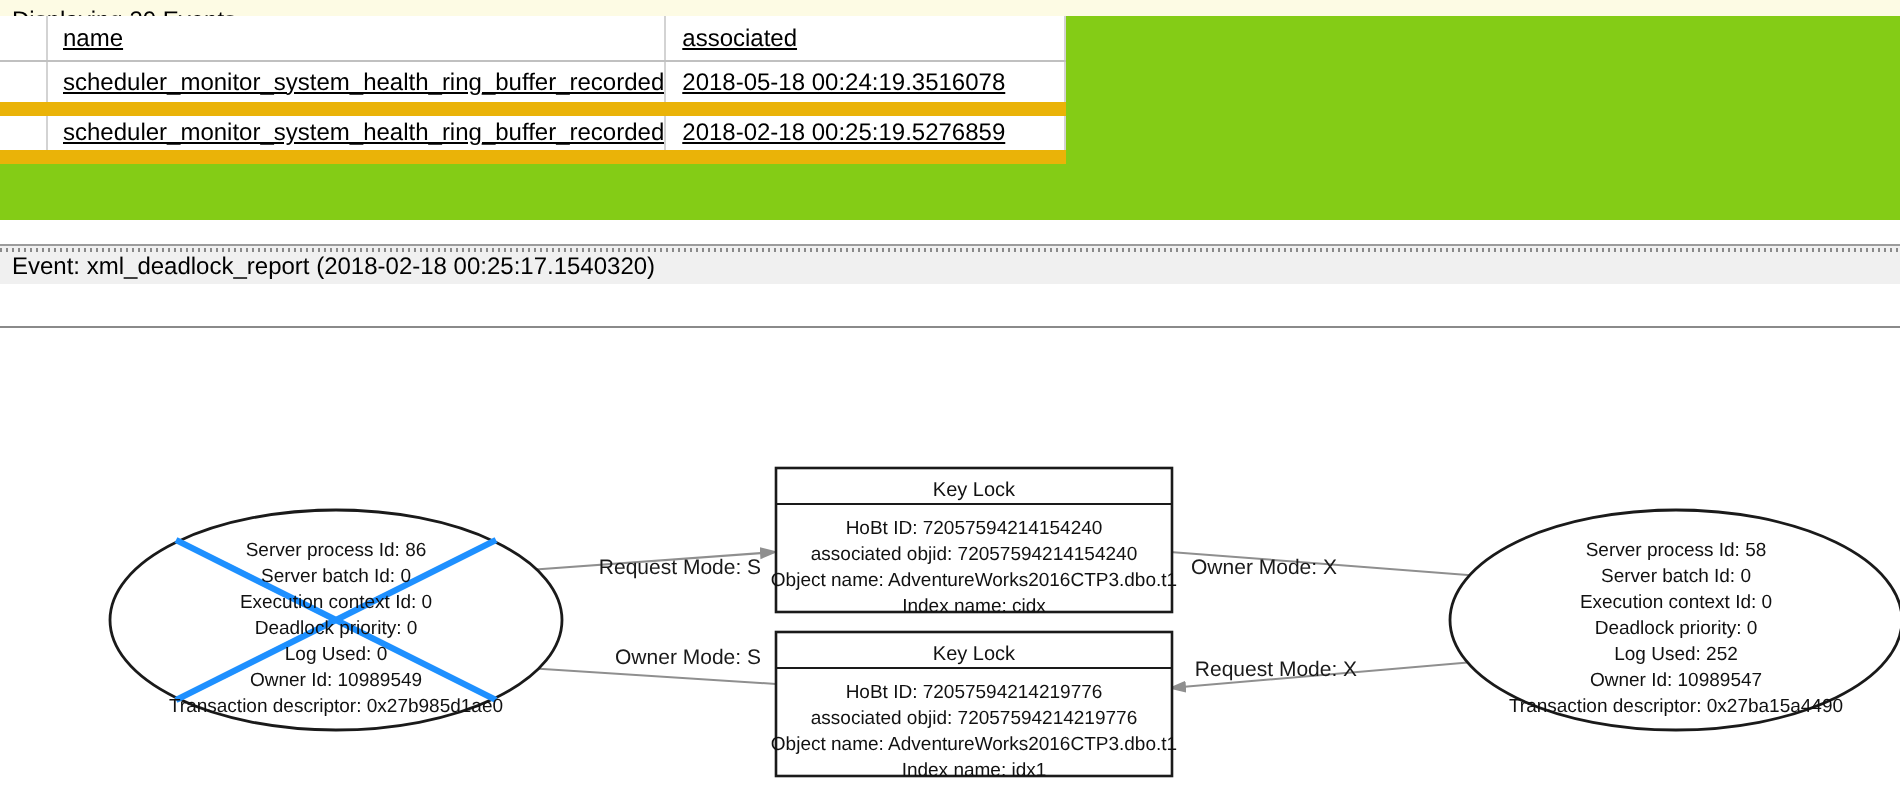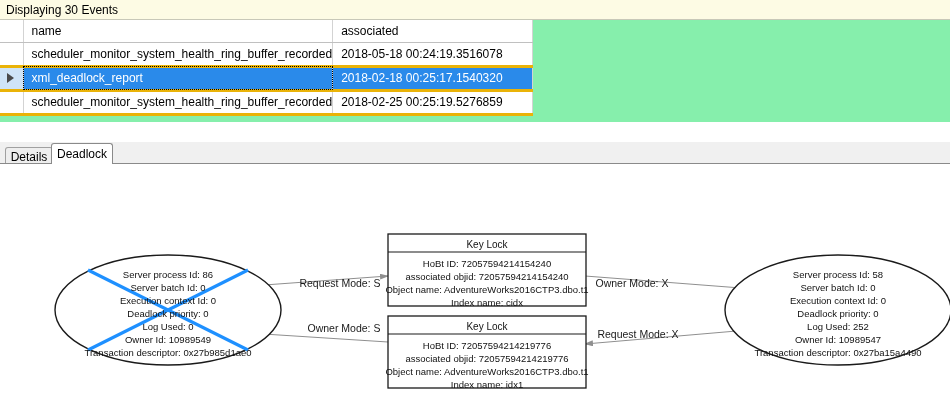--- a/index.html
+++ b/index.html
@@ -34,35 +34,36 @@
     position: absolute;
     left: 6px; top: 3px;
     font-size: 12px;
     color: #000;
     white-space: nowrap;
   }
 
   
   .grid {
     position: absolute;
-    left: 0; top: 20px;
+    left: 0; top: 8px;
     width: 950px; height: 102px;
-    background: #86efac;
-    box-sizing: border-box;
+    background: #84cc16;
+    box-sizing: border-box;
+    text-decoration: underline;
   }
   .grid-table {
     border-collapse: collapse;
     table-layout: fixed;
     background: #ffffff;
   }
   .grid-table td, .grid-table th {
     padding: 0;
     margin: 0;
     border-right: 1px solid #d3d3d3;
-    border-bottom: 3px solid #eab308;
+    border-bottom: 7px solid #eab308;
     font-weight: normal;
     font-size: 12px;
     text-align: left;
     vertical-align: middle;
     height: 24px;
     box-sizing: border-box;
     overflow: hidden;
     white-space: nowrap;
   }
   .col-sel   { width: 23px; }
@@ -226,49 +227,38 @@
       <tbody>
         <tr>
           <td class="col-sel row-sel-cell"></td>
           <td class="col-name data-cell first-data-cell">
             <span class="cell-pad">scheduler_monitor_system_health_ring_buffer_recorded</span>
           </td>
           <td class="col-ts data-cell">
             <span class="cell-pad">2018-05-18 00:24:19.3516078</span>
           </td>
         </tr>
-        <tr class="selected">
-          <td class="col-sel row-sel-cell">
-            <span class="row-arrow"></span>
-          </td>
-          <td class="col-name data-cell first-data-cell">
-            <span class="cell-pad">xml_deadlock_report</span>
-          </td>
-          <td class="col-ts data-cell">
-            <span class="cell-pad">2018-02-18 00:25:17.1540320</span>
-          </td>
-        </tr>
         <tr>
           <td class="col-sel row-sel-cell"></td>
           <td class="col-name data-cell first-data-cell">
             <span class="cell-pad">scheduler_monitor_system_health_ring_buffer_recorded</span>
           </td>
           <td class="col-ts data-cell">
-            <span class="cell-pad">2018-02-25 00:25:19.5276859</span>
+            <span class="cell-pad">2018-02-18 00:25:19.5276859</span>
           </td>
         </tr>
       </tbody>
     </table>
   </div>
 
-
-  <div class="tabstrip">
-    <div class="tab inactive">Details</div>
-    <div class="tab active">Deadlock</div>
+  <div class="event-bar">
+    <div class="grip"></div>
+    <span class="event-text">Event: xml_deadlock_report (2018-02-18 00:25:17.1540320)</span>
   </div>
+
 
   <div class="canvas">
     <svg width="950" height="236" viewBox="0 0 950 236" xmlns="http://www.w3.org/2000/svg">
       <defs>
         <marker id="arrowGray" markerWidth="9" markerHeight="9" refX="8" refY="3" orient="auto" markerUnits="strokeWidth">
           <path d="M0,0 L9,3 L0,6 z" fill="#8f8f8f"></path>
         </marker>
       </defs>
 
       <g>

